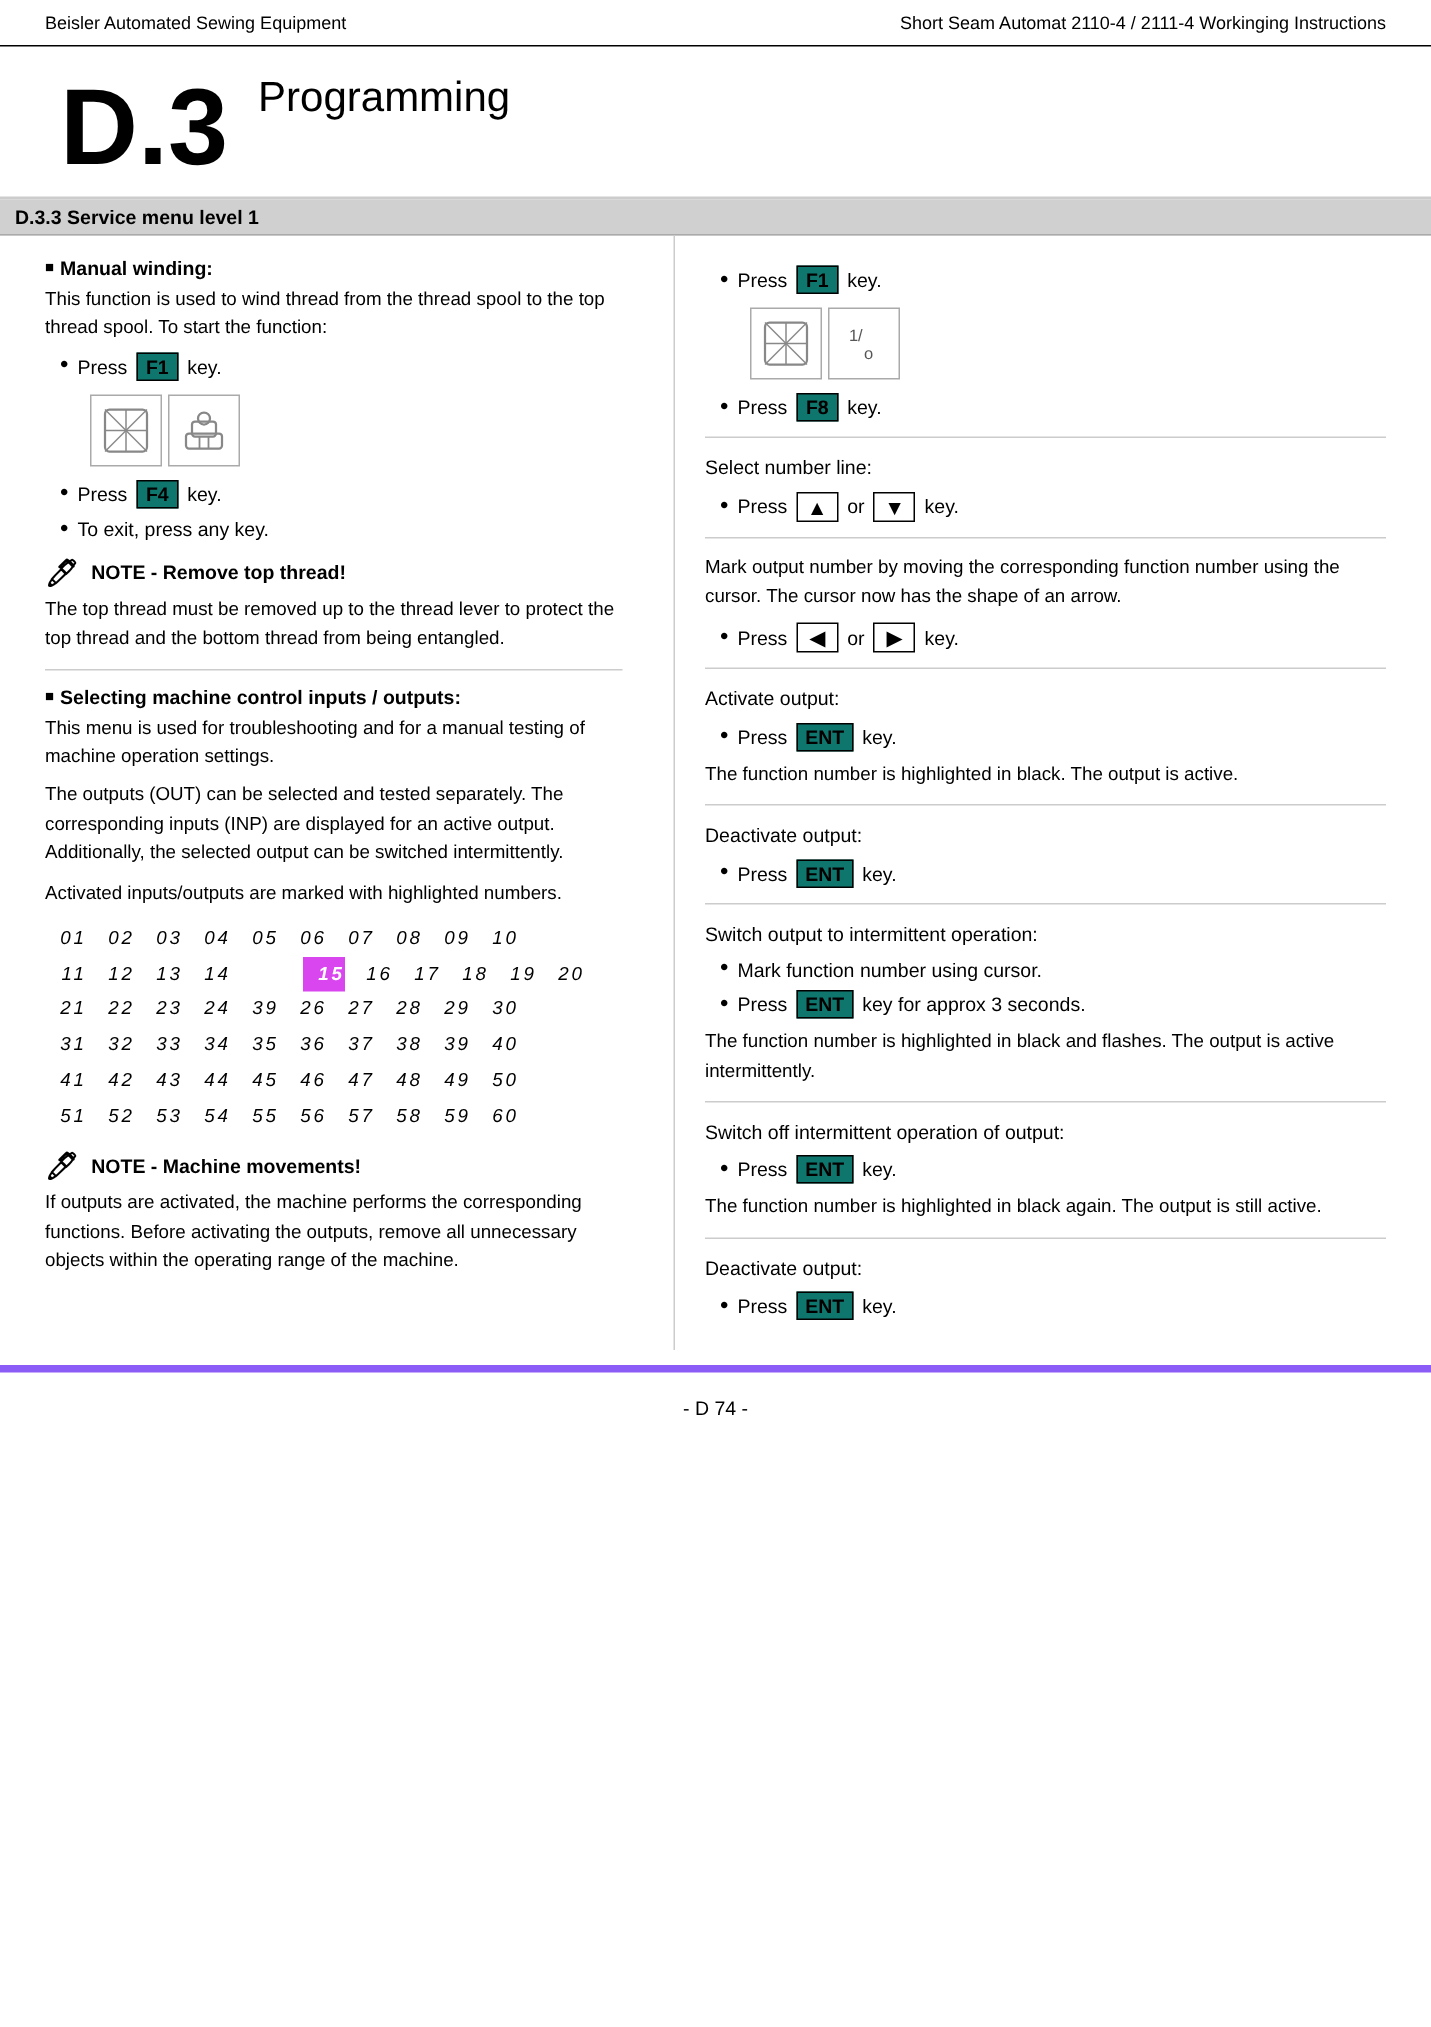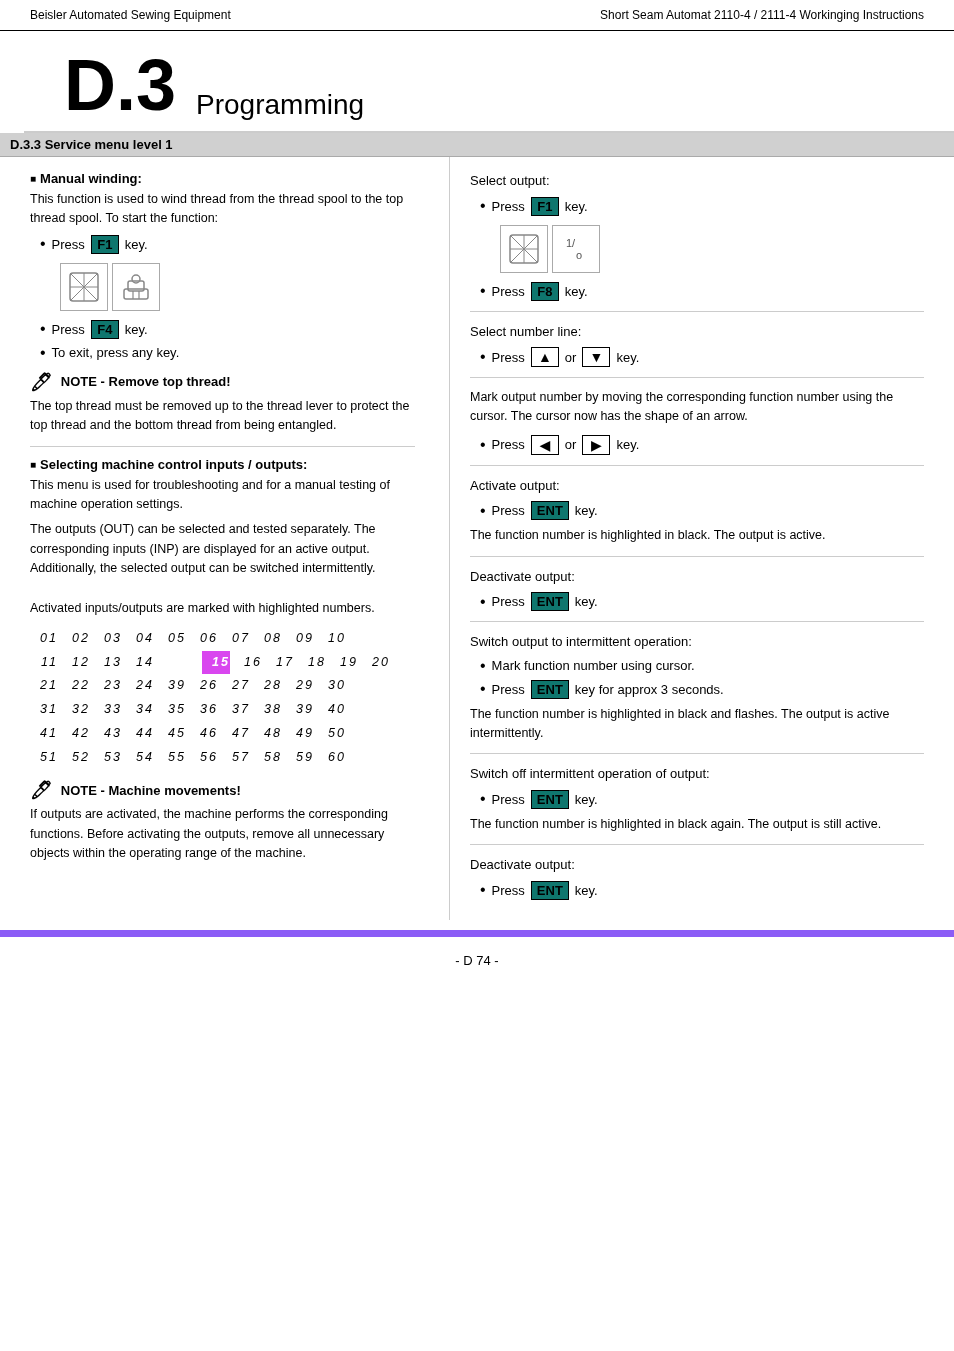--- a/index.html
+++ b/index.html
@@ -25,25 +25,24 @@
       justify-content: space-between;
       align-items: flex-start;
       padding: 8px 30px;
       border-bottom: 1.5px solid #000;
       font-size: 12px;
     }
 
     
     .title-section {
       display: flex;
-      align-items: flex-end;
+      align-items: flex-start;
       padding: 18px 30px 10px 40px;
       border-bottom: 2px solid #ccc;
       margin-bottom: 0;
-      margin-left: 24px;
     }
     .title-d3 {
       font-size: 72px;
       font-weight: bold;
       line-height: 1;
       margin-right: 20px;
       font-family: Arial, sans-serif;
     }
     .title-text {
       font-size: 28px;
@@ -176,21 +175,21 @@
       align-items: center;
       gap: 6px;
       margin-bottom: 4px;
     }
 
     
     .footer {
       text-align: center;
       padding: 16px 0 10px 0;
       font-size: 13px;
-      border-top: 7px solid #8b5cf6;
+      border-top: 5px solid #8b5cf6;
       margin-top: 10px;
     }
 
     hr.divider {
       border: none;
       border-top: 1px solid #ccc;
       margin: 10px 0;
     }
 
     .sub-text {
@@ -273,21 +272,21 @@
       </div>
 
       <hr class="divider">
 
       <div class="section-title">
         <span>Selecting machine control inputs / outputs:</span>
       </div>
       <p class="sub-text">This menu is used for troubleshooting and for a manual testing of machine operation settings.</p>
       <p class="sub-text">The outputs (OUT) can be selected and tested separately. The corresponding inputs (INP) are displayed for an active output. Additionally, the selected output can be switched intermittently.</p>
 
-      <p class="sub-text" style="margin-top:21px;">Activated inputs/outputs are marked with highlighted numbers.</p>
+      <p class="sub-text" style="margin-top:8px;">Activated inputs/outputs are marked with highlighted numbers.</p>
 
       <div class="number-grid" id="number-grid-container">
       <div class="row">
             <span class="num-cell">01</span>
             <span class="num-cell">02</span>
             <span class="num-cell">03</span>
             <span class="num-cell">04</span>
             <span class="num-cell">05</span>
             <span class="num-cell">06</span>
             <span class="num-cell">07</span>
@@ -361,21 +360,20 @@
         <div class="note-title">
           <span style="font-size:18px; margin-right:2px;">🖊</span>
           <strong>NOTE - Machine movements!</strong>
         </div>
         <p class="sub-text">If outputs are activated, the machine performs the corresponding functions. Before activating the outputs, remove all unnecessary objects within the operating range of the machine.</p>
       </div>
     </div>
 
     <div class="right-col">
 
-      <p>Select output:</p>
 
       <div class="bullet-item">
         <span class="bullet-dot">•</span>
         <span>Press</span>
         <span class="key-box">F1</span>
         <span>key.</span>
       </div>
 
       <div class="icon-container">
         <div class="icon-box">

